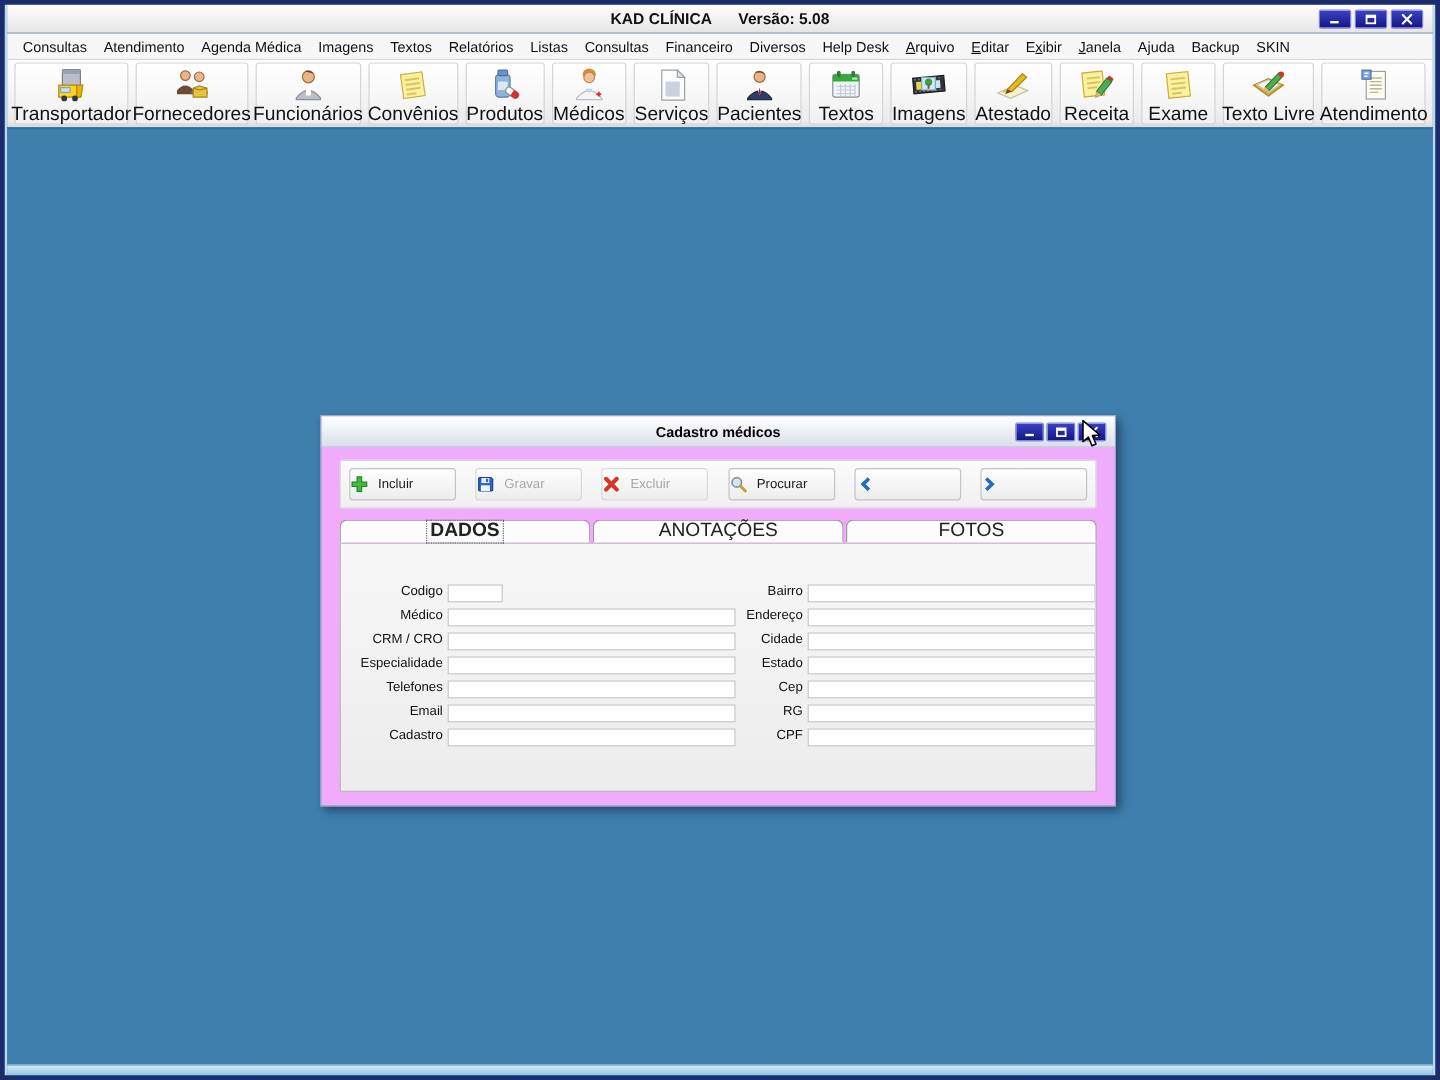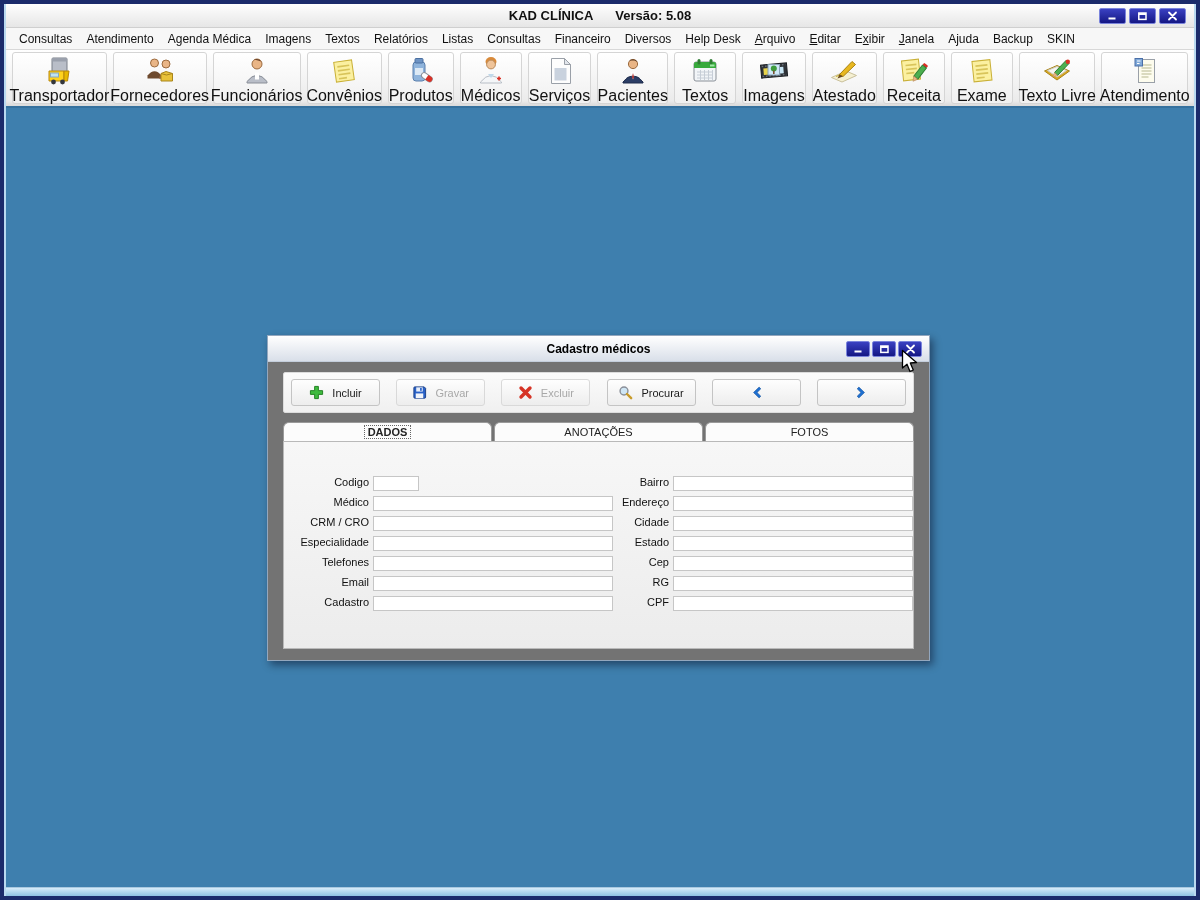--- a/index.html
+++ b/index.html
@@ -32,41 +32,41 @@
             background:linear-gradient(#FFFFFF,#F0F0F0); display:flex; flex-direction:column; align-items:center;
             justify-content:space-between; cursor:default; }
   .tb-icon { width:34px; height:32px; }
   .tb-icon svg { width:34px; height:32px; display:block; }
   .tb-label { font-size:16px; color:#111; white-space:nowrap; line-height:13px; }
 
   .desktop { flex:1; background:#3E7FAE; }
   .bottom-strip { height:9px; background:linear-gradient(#D6ECFA,#8FC2E2); border-top:1px solid #A8C8E0; }
 
   
-  .dialog { position:absolute; left:267px; top:335px; width:663px; height:326px; background:#737373;
+  .dialog { position:absolute; left:267px; top:346px; width:663px; height:326px; background:#f0abfc;
             border:1px solid #93A7BE; box-shadow:3px 4px 8px rgba(0,0,20,0.45); }
   .dlg-titlebar { height:26px; background:linear-gradient(#FFFFFF,#D9DFE9); border-bottom:1px solid #C4CEDC;
                   display:flex; align-items:center; justify-content:center; position:relative; }
   .dlg-title { font-size:12px; font-weight:bold; color:#000; }
   .dlg-controls { position:absolute; right:7px; top:5px; display:flex; gap:2px; }
   .dlg-controls .wc-btn { width:24px; height:16px; }
 
   .dlg-actions { margin:10px 15px 0; border:1px solid #DCDCDC; border-radius:2px;
                  background:linear-gradient(#FBFBFB,#F0F0F0); display:flex; justify-content:space-between; padding:6px 7px; }
   .dlg-btn { width:89px; height:27px; border:1px solid #C4C4C4; border-radius:3px;
-             background:linear-gradient(#FEFEFE,#EDEDED); display:flex; align-items:center; justify-content:center;
+             background:linear-gradient(#FEFEFE,#EDEDED); display:flex; align-items:center; 
              gap:8px; font-size:11px; color:#1a1a1a; cursor:default; }
   .dlg-btn.disabled { color:#A8A8A8; border-color:#D9D9D9; }
   .dlg-btn .bi { width:15px; height:15px; flex:0 0 auto; }
   .dlg-btn .bi svg { width:15px; height:15px; display:block; }
   .dlg-btn .bl:empty { display:none; }
 
   .dlg-tabs { margin:9px 15px 0; display:flex; gap:2px; position:relative; z-index:2; }
   .tab { flex:1; height:19px; border:1px solid #9A9A9A; border-bottom:none; border-radius:6px 6px 0 0;
-         background:#FCFCFC; display:flex; align-items:center; justify-content:center; font-size:11px; color:#222; cursor:default;text-align:right; }
+         background:#FCFCFC; display:flex; align-items:center; justify-content:center; font-size:16px; color:#222; cursor:default;text-align:right; }
   .tab span { padding:0 3px; }
   .tab.active span { font-weight:bold; outline:1px dotted #666; }
 
   .dlg-content { margin:0 15px; height:208px; border:1px solid #B9B9B9;
                  background:linear-gradient(#F7F7F7,#ECECEC); position:relative; }
   .form-col { position:absolute; top:34px; }
   .form-col.left { left:10px; }
   .form-col.right { left:310px; }
   .frow { display:flex; align-items:flex-start; height:20px; }
   .flabel { width:79px; text-align:right; font-size:11px; color:#111; padding-right:4px; white-space:nowrap; }

